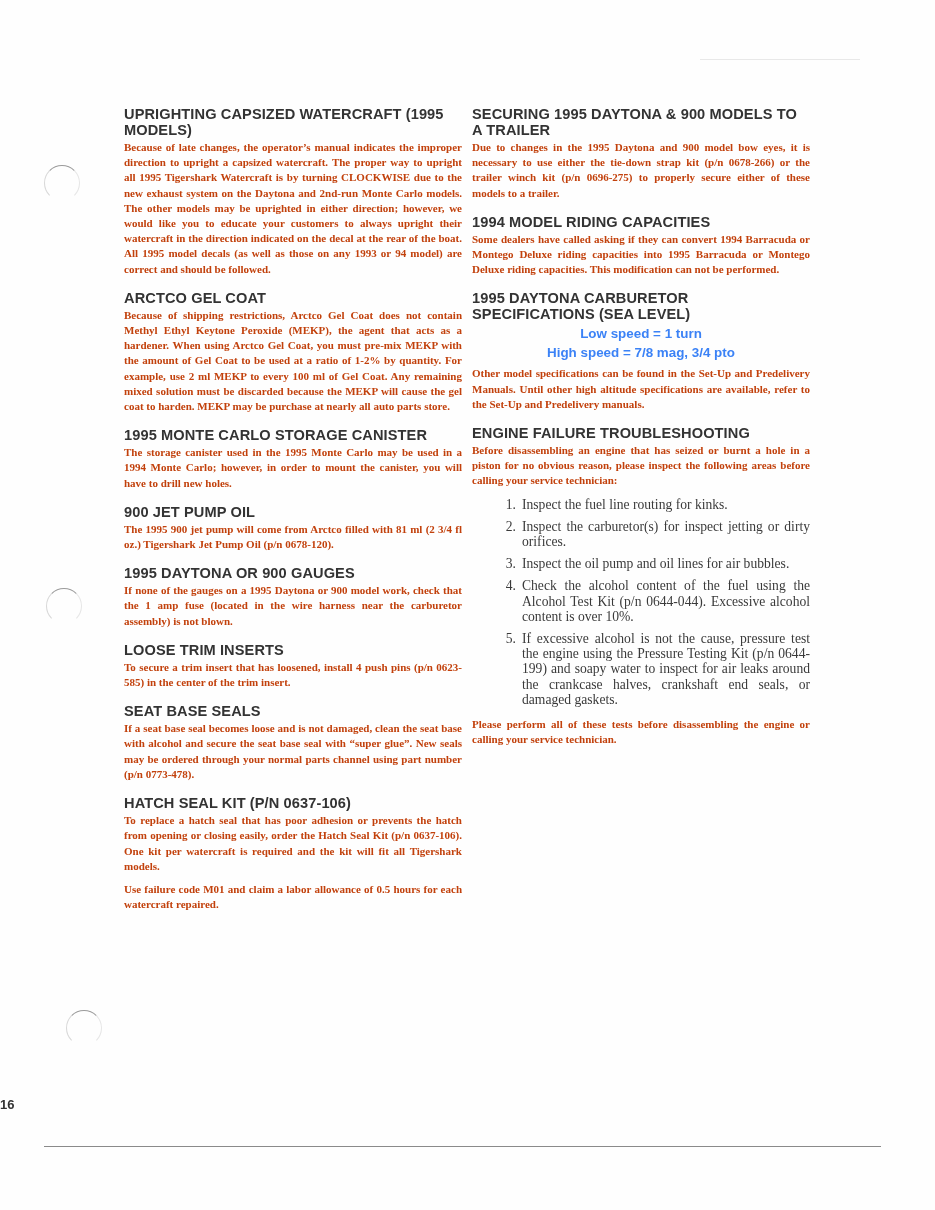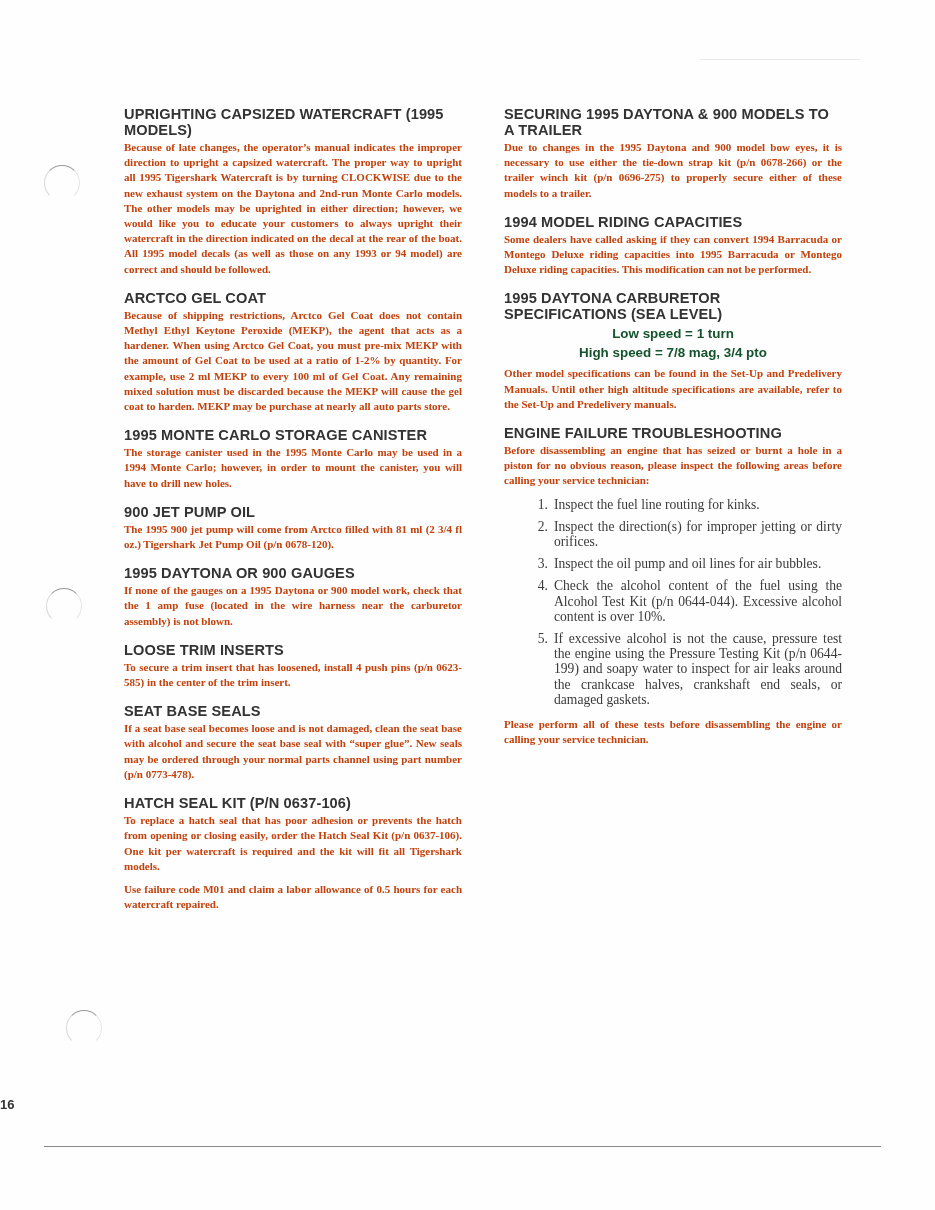--- a/index.html
+++ b/index.html
@@ -3,34 +3,34 @@
   <meta charset="utf-8">
   <style>
     html, body { margin: 0; padding: 0; }
     body {
       width: 935px; height: 1210px; background: #fefefe; position: relative; overflow: hidden;
       color: #2a2a2a;
     }
     .page { position: absolute; left: 0; top: 0; width: 935px; height: 1210px; }
     .col { position: absolute; top: 106px; width: 338px; }
     .col.left { left: 124px; }
-    .col.right { left: 504px; }
+    .col.right { left: 472px; }
     .section { margin-bottom: 13px; }
     h2 {
       font-family: "Liberation Sans", sans-serif; font-weight: bold; font-size: 14.6px;
       line-height: 16px; margin: 0 0 2px 0; color: #333; letter-spacing: 0.1px;
     }
     p {
       font-family: "Liberation Serif", serif; font-size: 11px; line-height: 15.2px;
       margin: 0; text-align: justify; color: #c2410c; font-weight: bold;
     }
     p + p { margin-top: 8px; }
     .spec {
       font-family: "Liberation Sans", sans-serif; font-weight: bold; font-size: 13.4px;
-      text-align: center; line-height: 19px; color: #14532d;
+      text-align: center; line-height: 19px; color: #3b82f6;
     }
     .specs { margin: 2px 0 4px 0; }
     ol { list-style: none; margin: 8px 0 10px 0; padding: 0; }
     ol li { display: flex; margin-bottom: 7px; }
     ol li .num {
       font-family: "Liberation Serif", serif; font-size: 13.6px; line-height: 15.2px;
       width: 44px; text-align: right; padding-right: 6px; flex: none; color: #3a3a3a;
     }
     ol li .txt {
       font-family: Liberation Serif, serif; font-size: 13.6px; line-height: 15.2px;
@@ -118,21 +118,21 @@
     <div class="section">
       <h2>ENGINE FAILURE TROUBLESHOOTING</h2>
       <p>Before disassembling an engine that has seized or burnt a hole in a piston for no obvious reason, please inspect the following areas before calling your service technician:</p>
       <ol>
         <li>
           <span class="num">1.</span>
           <span class="txt">Inspect the fuel line routing for kinks.</span>
         </li>
         <li>
           <span class="num">2.</span>
-          <span class="txt">Inspect the direction(s) for improper jetting or dirty orifices.</span>
+          <span class="txt">Inspect the carburetor(s) for inspect jetting or dirty orifices.</span>
         </li>
         <li>
           <span class="num">3.</span>
           <span class="txt">Inspect the oil pump and oil lines for air bubbles.</span>
         </li>
         <li>
           <span class="num">4.</span>
           <span class="txt">Check the alcohol content of the fuel using the Alcohol Test Kit (p/n 0644-044). Excessive alcohol content is over 10%.</span>
         </li>
         <li>

